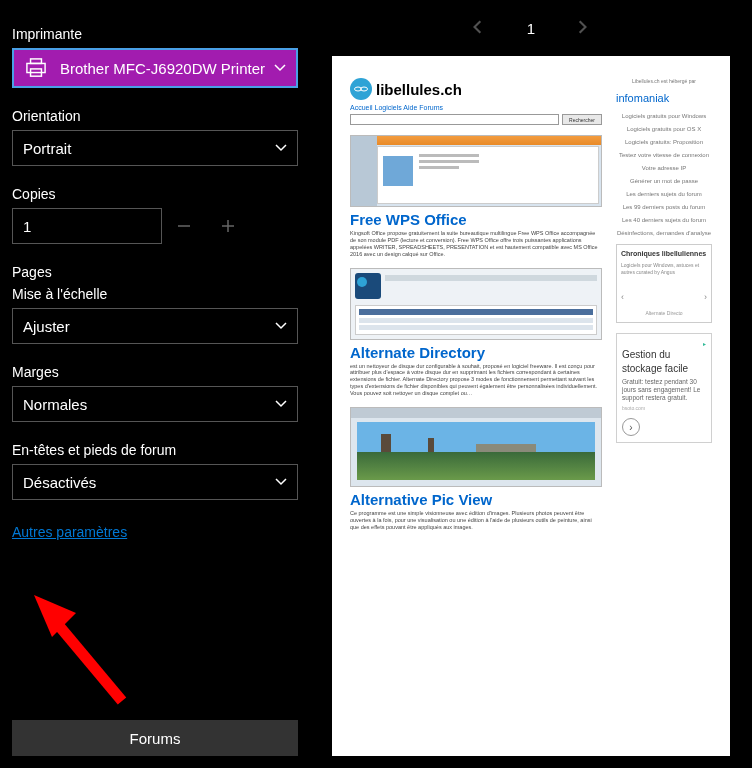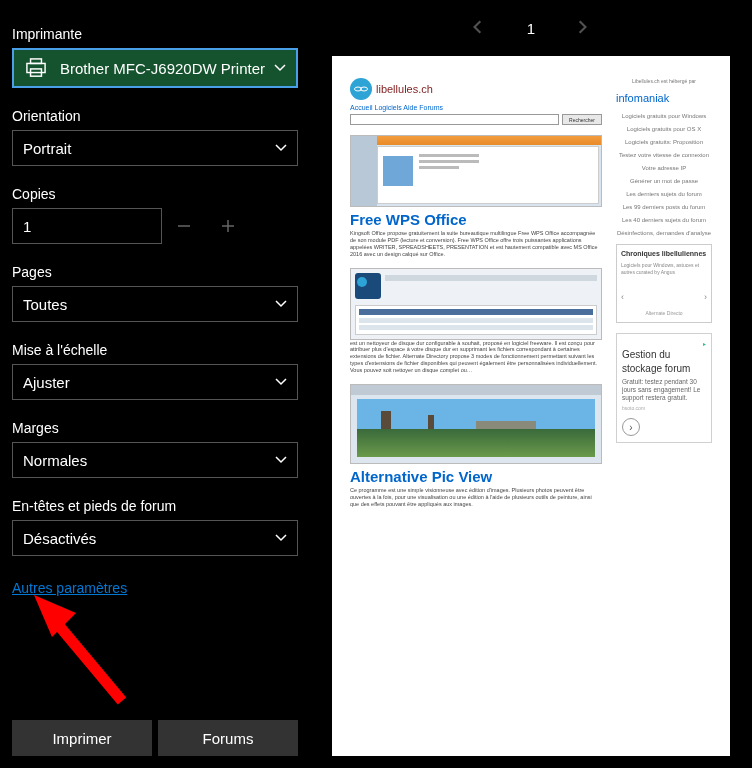--- a/index.html
+++ b/index.html
@@ -1,20 +1,20 @@
 <!DOCTYPE html>
 <html><head>
 <meta charset="utf-8">
 <style>
   * { margin: 0; padding: 0; box-sizing: border-box; font-family: "Segoe UI", sans-serif; }
   body { background: #000; width: 752px; height: 768px; display: flex; overflow: hidden; }
   .left-panel { width: 310px; padding: 26px 12px 12px 12px; display: flex; flex-direction: column; color: #fff; position: relative; }
   .label { font-size: 14px; margin-bottom: 6px; }
   .printer-select {
-    display: flex; align-items: center; background: #14532d; border: 2px solid #4aa0e6;
+    display: flex; align-items: center; background: #a21caf; border: 2px solid #4aa0e6;
     height: 40px; padding: 0 8px 0 10px; cursor: pointer; margin-bottom: 20px;
   }
   .printer-select .picon { width: 24px; height: 20px; margin-right: 12px; display: flex; align-items: center; justify-content: center; }
   .printer-select .ptxt { font-size: 15px; flex: 1; white-space: nowrap; overflow: hidden; }
   .chev { width: 16px; display: flex; align-items: center; justify-content: center; }
   .select {
     display: flex; align-items: center; border: 1px solid #555; height: 36px;
     padding: 0 8px 0 10px; cursor: pointer; background: #000; margin-bottom: 20px;
   }
   .select .stxt { font-size: 15px; flex: 1; }
@@ -38,21 +38,21 @@
   .page-num { color: #fff; font-size: 15px; }
   .preview-page {
     width: 398px; height: 700px; background: #fff; overflow: hidden; position: relative;
     font-family: Verdana, sans-serif; color: #333;
   }
   .pp-inner { padding: 22px 18px 0 18px; display: flex; gap: 14px; }
   .pp-main { flex: 1; }
   .pp-side { width: 96px; font-size: 6px; line-height: 1.5; color: #555; }
   .pp-logo { display: flex; align-items: center; gap: 4px; margin-bottom: 4px; }
   .pp-logo-mark { width: 22px; height: 22px; background: #2ea3d6; border-radius: 50%; display: flex; align-items: center; justify-content: center; }
-  .pp-logo-txt { color: #7f1d1d; font-weight: normal; font-size: 11px; }
+  .pp-logo-txt { color: #000000; font-weight: bold; font-size: 15px; }
   .pp-nav { font-size: 7px; color: #0066cc; margin-bottom: 3px; }
   .pp-search { display: flex; gap: 3px; margin-bottom: 10px; }
   .pp-search-box { flex: 1; height: 11px; border: 1px solid #999; }
   .pp-search-btn { width: 40px; height: 11px; background: #e8e8e8; border: 1px solid #999; font-size: 5px; display: flex; align-items: center; justify-content: center; }
   .pp-block { margin-bottom: 10px; }
   .pp-img { width: 100%; background: #d8e4ef; border: 1px solid #bbb; position: relative; overflow: hidden; }
   .pp-title { color: #0066cc; font-weight: bold; font-size: 15px; margin: 4px 0 2px 0; }
   .pp-desc { font-size: 5.5px; color: #444; line-height: 1.25; }
   .pp-side-brand { color: #0066cc; font-weight: normal; font-size: 11px; margin-bottom: 6px; }
   .pp-side-link { color: #777; margin-bottom: 4px; text-align: center; }
@@ -105,28 +105,20 @@
     </div>
     <div class="step-btn">
       <svg width="16" height="16" viewBox="0 0 16 16">
           <line x1="2" y1="8" x2="14" y2="8" stroke="#666" stroke-width="1.5"></line>
           <line x1="8" y1="2" x2="8" y2="14" stroke="#666" stroke-width="1.5"></line>
         </svg>
     </div>
   </div>
 
   <div class="label">Pages</div>
-  <div class="select">
-    <span class="stxt">Toutes</span>
-    <span class="chev">
-      <svg width="12" height="12" viewBox="0 0 12 12">
-          <path d="M1 3 L6 8 L11 3" stroke="#fff" stroke-width="1.5" fill="none"></path>
-        </svg>
-    </span>
-  </div>
 
   <div class="label">Mise à l'échelle</div>
   <div class="select">
     <span class="stxt">Ajuster</span>
     <span class="chev">
       <svg width="12" height="12" viewBox="0 0 12 12">
           <path d="M1 3 L6 8 L11 3" stroke="#fff" stroke-width="1.5" fill="none"></path>
         </svg>
     </span>
   </div>
@@ -153,21 +145,20 @@
 
   <a class="link">Autres paramètres</a>
 
   <svg class="arrow-annot" width="110" height="120" viewBox="0 0 110 120">
     <defs></defs>
     <line x1="92" y1="106" x2="20" y2="20" stroke="#ff0000" stroke-width="11"></line>
     <polygon points="4,0 46,18 22,42" fill="#ff0000"></polygon>
   </svg>
 
   <div class="button-row">
-    <button class="btn">Imprimer</button>
     <button class="btn">Forums</button>
   </div>
 </div>
 
 <div class="right-panel">
   <div class="page-nav">
     <span class="nchev">
       <svg width="14" height="14" viewBox="0 0 12 12">
           <path d="M8 1 L3 6 L8 11" stroke="#888" stroke-width="1.8" fill="none"></path>
         </svg>
@@ -216,20 +207,21 @@
           <div class="pp-img" style="height:72px;background:#eef2f6;">
             <div style="position:absolute;left:4px;top:4px;width:26px;height:26px;background:#1a4a7a;border-radius:3px;"></div>
             <div style="position:absolute;left:6px;top:8px;width:10px;height:10px;background:#2ea3d6;border-radius:50%;"></div>
             <div style="position:absolute;left:34px;top:6px;right:4px;height:6px;background:#cfd8de;"></div>
             <div style="position:absolute;left:4px;top:36px;right:4px;bottom:4px;background:#fff;border:1px solid #ccc;">
               <div style="height:6px;background:#4a6e9c;margin:3px;"></div>
               <div style="height:5px;background:#dce4ec;margin:0 3px 2px 3px;"></div>
               <div style="height:5px;background:#dce4ec;margin:0 3px 2px 3px;"></div>
             </div>
           </div>
+          <div class="pp-title">Alternate Directory</div>
           <div class="pp-desc">est un nettoyeur de disque dur configurable à souhait, proposé en logiciel freeware. Il est conçu pour attribuer plus d'espace à votre disque dur en supprimant les fichiers correspondant à certaines extensions de fichier. Alternate Directory propose 3 modes de fonctionnement permettant suivant les types d'extensions de fichier disponibles qui peuvent également être personnalisées individuellement. Vous pouvez soit nettoyer un disque complet ou…</div>
         </div>
 
         <div class="pp-block">
           <div class="pp-img" style="height:80px;background:#dde6ee;">
             <div style="position:absolute;left:0;top:0;right:0;height:10px;background:#bfcad4;"></div>
             <div style="position:absolute;left:6px;top:14px;right:6px;bottom:6px;background:linear-gradient(#6bb4e6 0%,#6bb4e6 52%,#3a6a3a 52%,#6a9a4a 100%);">
               <div style="position:absolute;left:10%;bottom:48%;width:10px;height:18px;background:#5a4a3a;"></div>
               <div style="position:absolute;left:30%;bottom:48%;width:6px;height:14px;background:#5a4a3a;"></div>
               <div style="position:absolute;left:50%;bottom:48%;width:60px;height:8px;background:#8a8a7a;"></div>
@@ -258,21 +250,21 @@
           <div style="font-size:5px;color:#888;margin-top:2px;">Logiciels pour Windows, astuces et autres curated by Angus</div>
           <div style="display:flex;justify-content:space-between;margin:14px 0 6px 0;font-size:9px;color:#888;">
             <span>‹</span>
               <span>›</span>
           </div>
           <div style="text-align:center;font-size:5px;color:#999;">Alternate Directo</div>
         </div>
         <div class="pp-ad">
           <div style="text-align:right;font-size:6px;color:#3b9;">▸</div>
           <div class="pp-ad-h">Gestion du</div>
-          <div class="pp-ad-h">stockage forum</div>
+          <div class="pp-ad-h">stockage facile</div>
           <div class="pp-ad-t">Gratuit: testez pendant 30 jours sans engagement! Le support restera gratuit.</div>
           <div style="font-size:5px;color:#aaa;margin-top:3px;">bsoto.com</div>
           <div class="pp-ad-circ">›</div>
         </div>
       </div>
     </div>
   </div>
 </div>
 
 </body></html>

